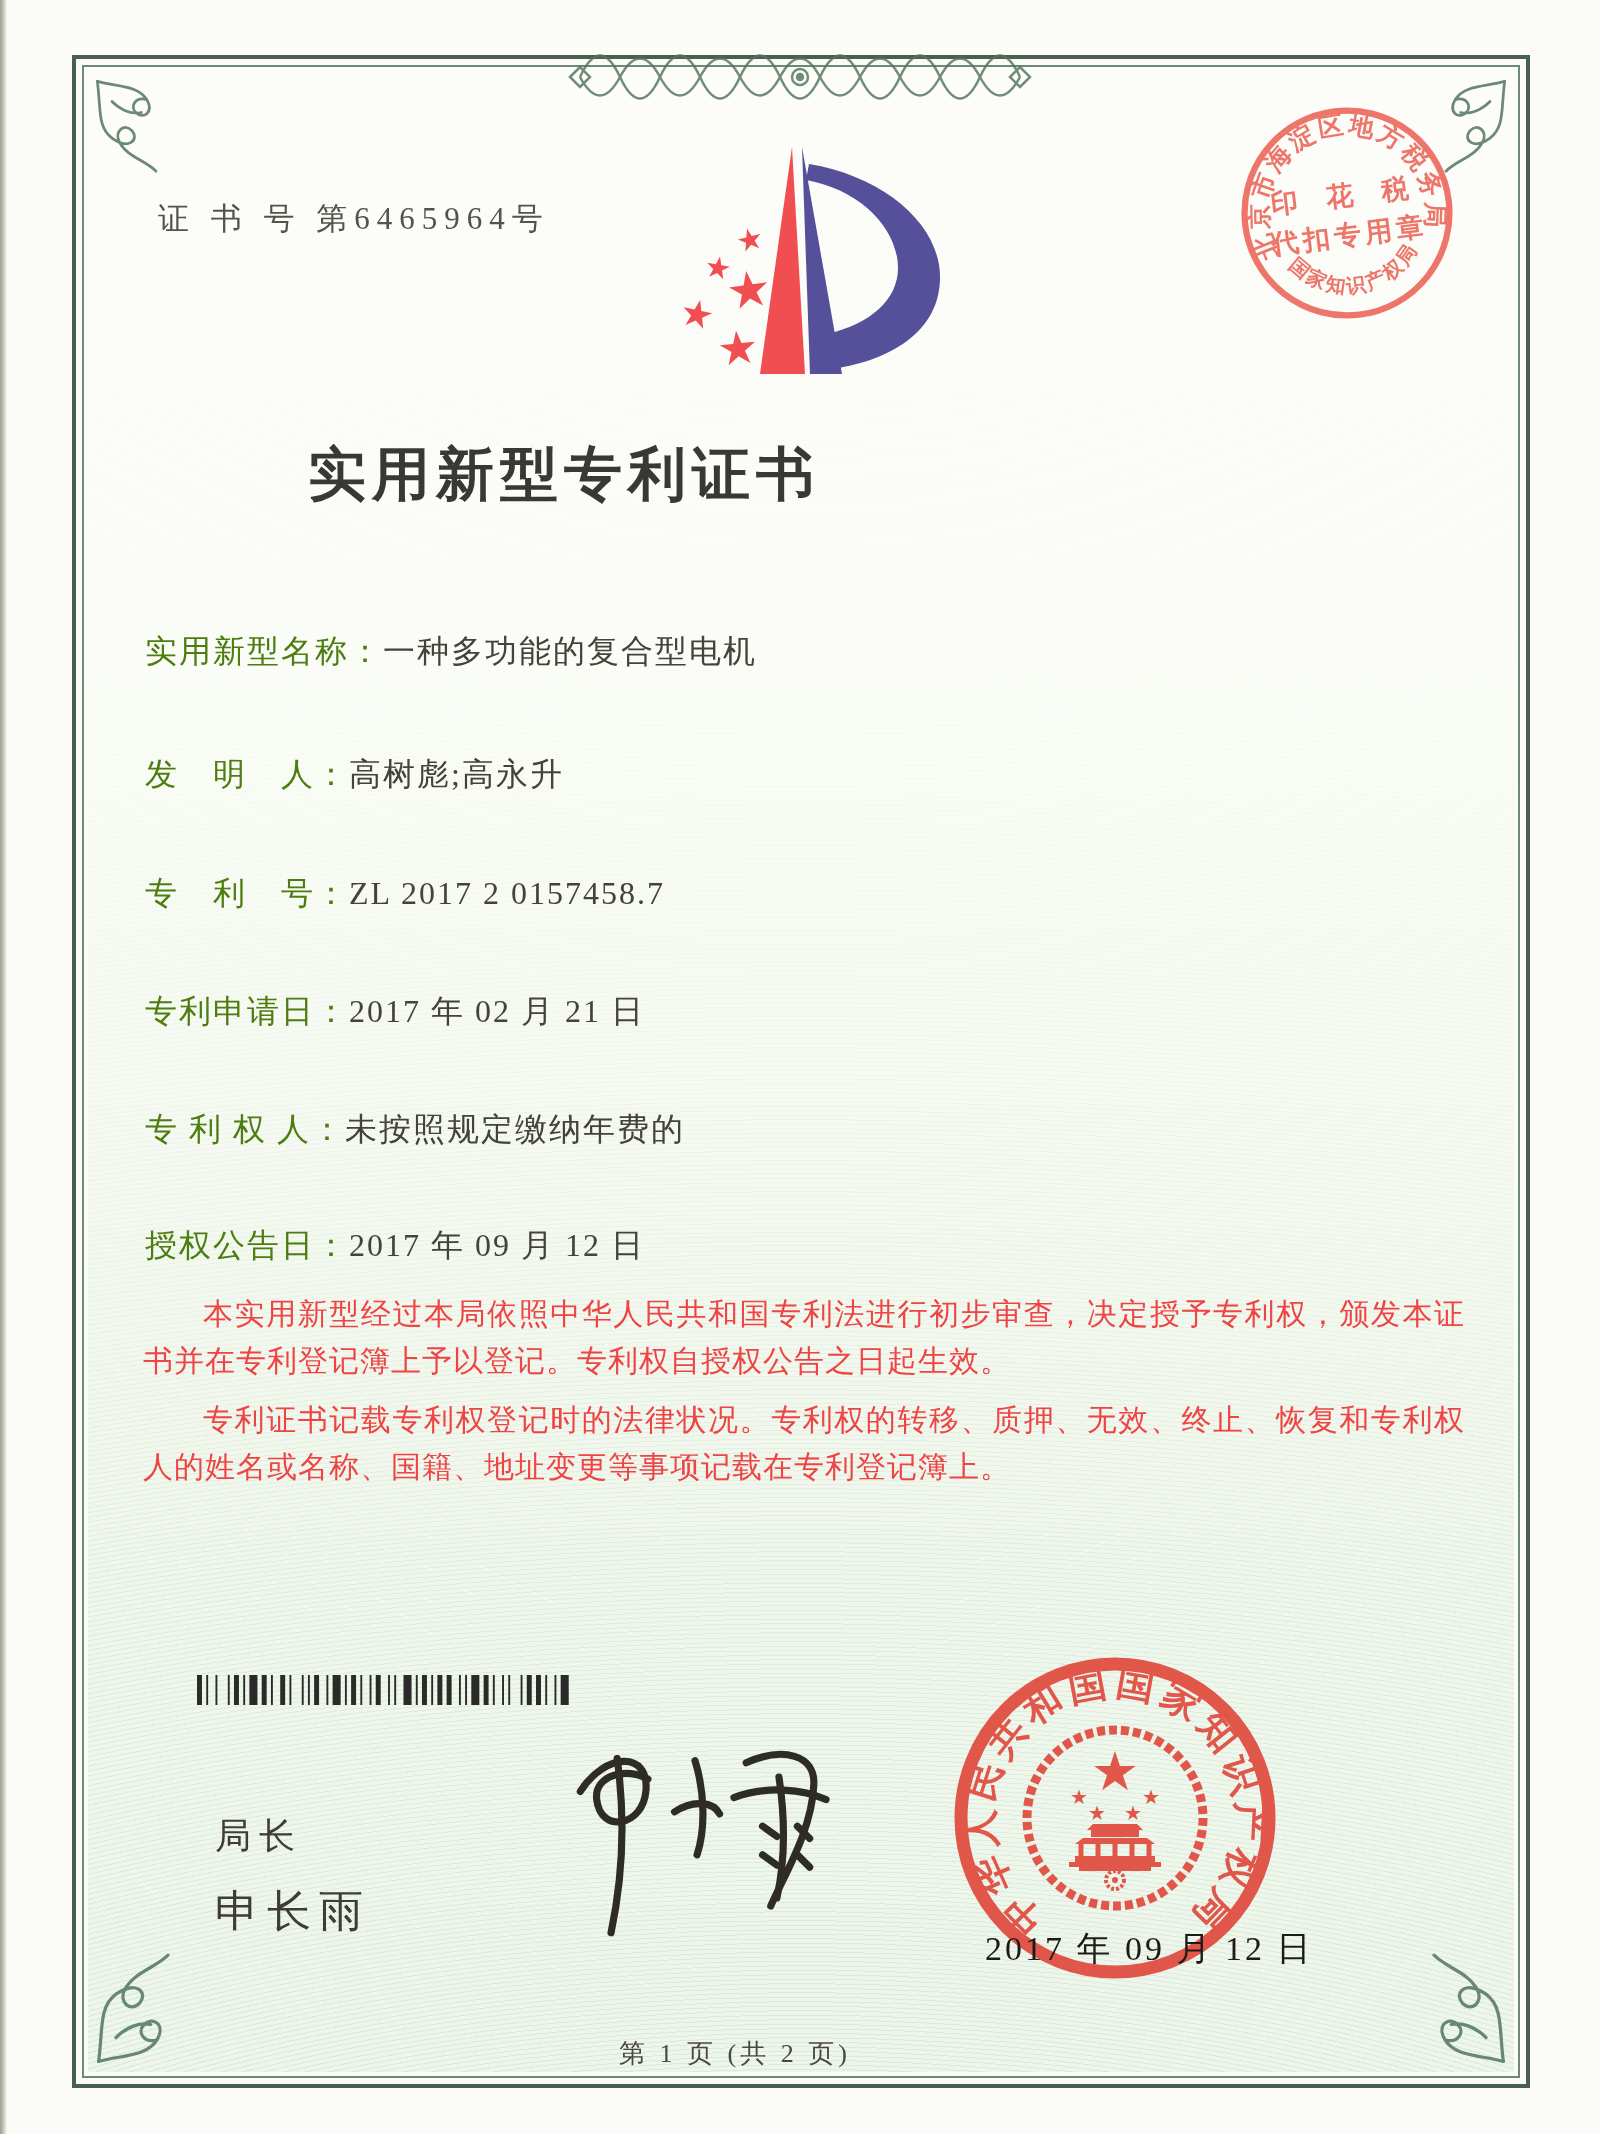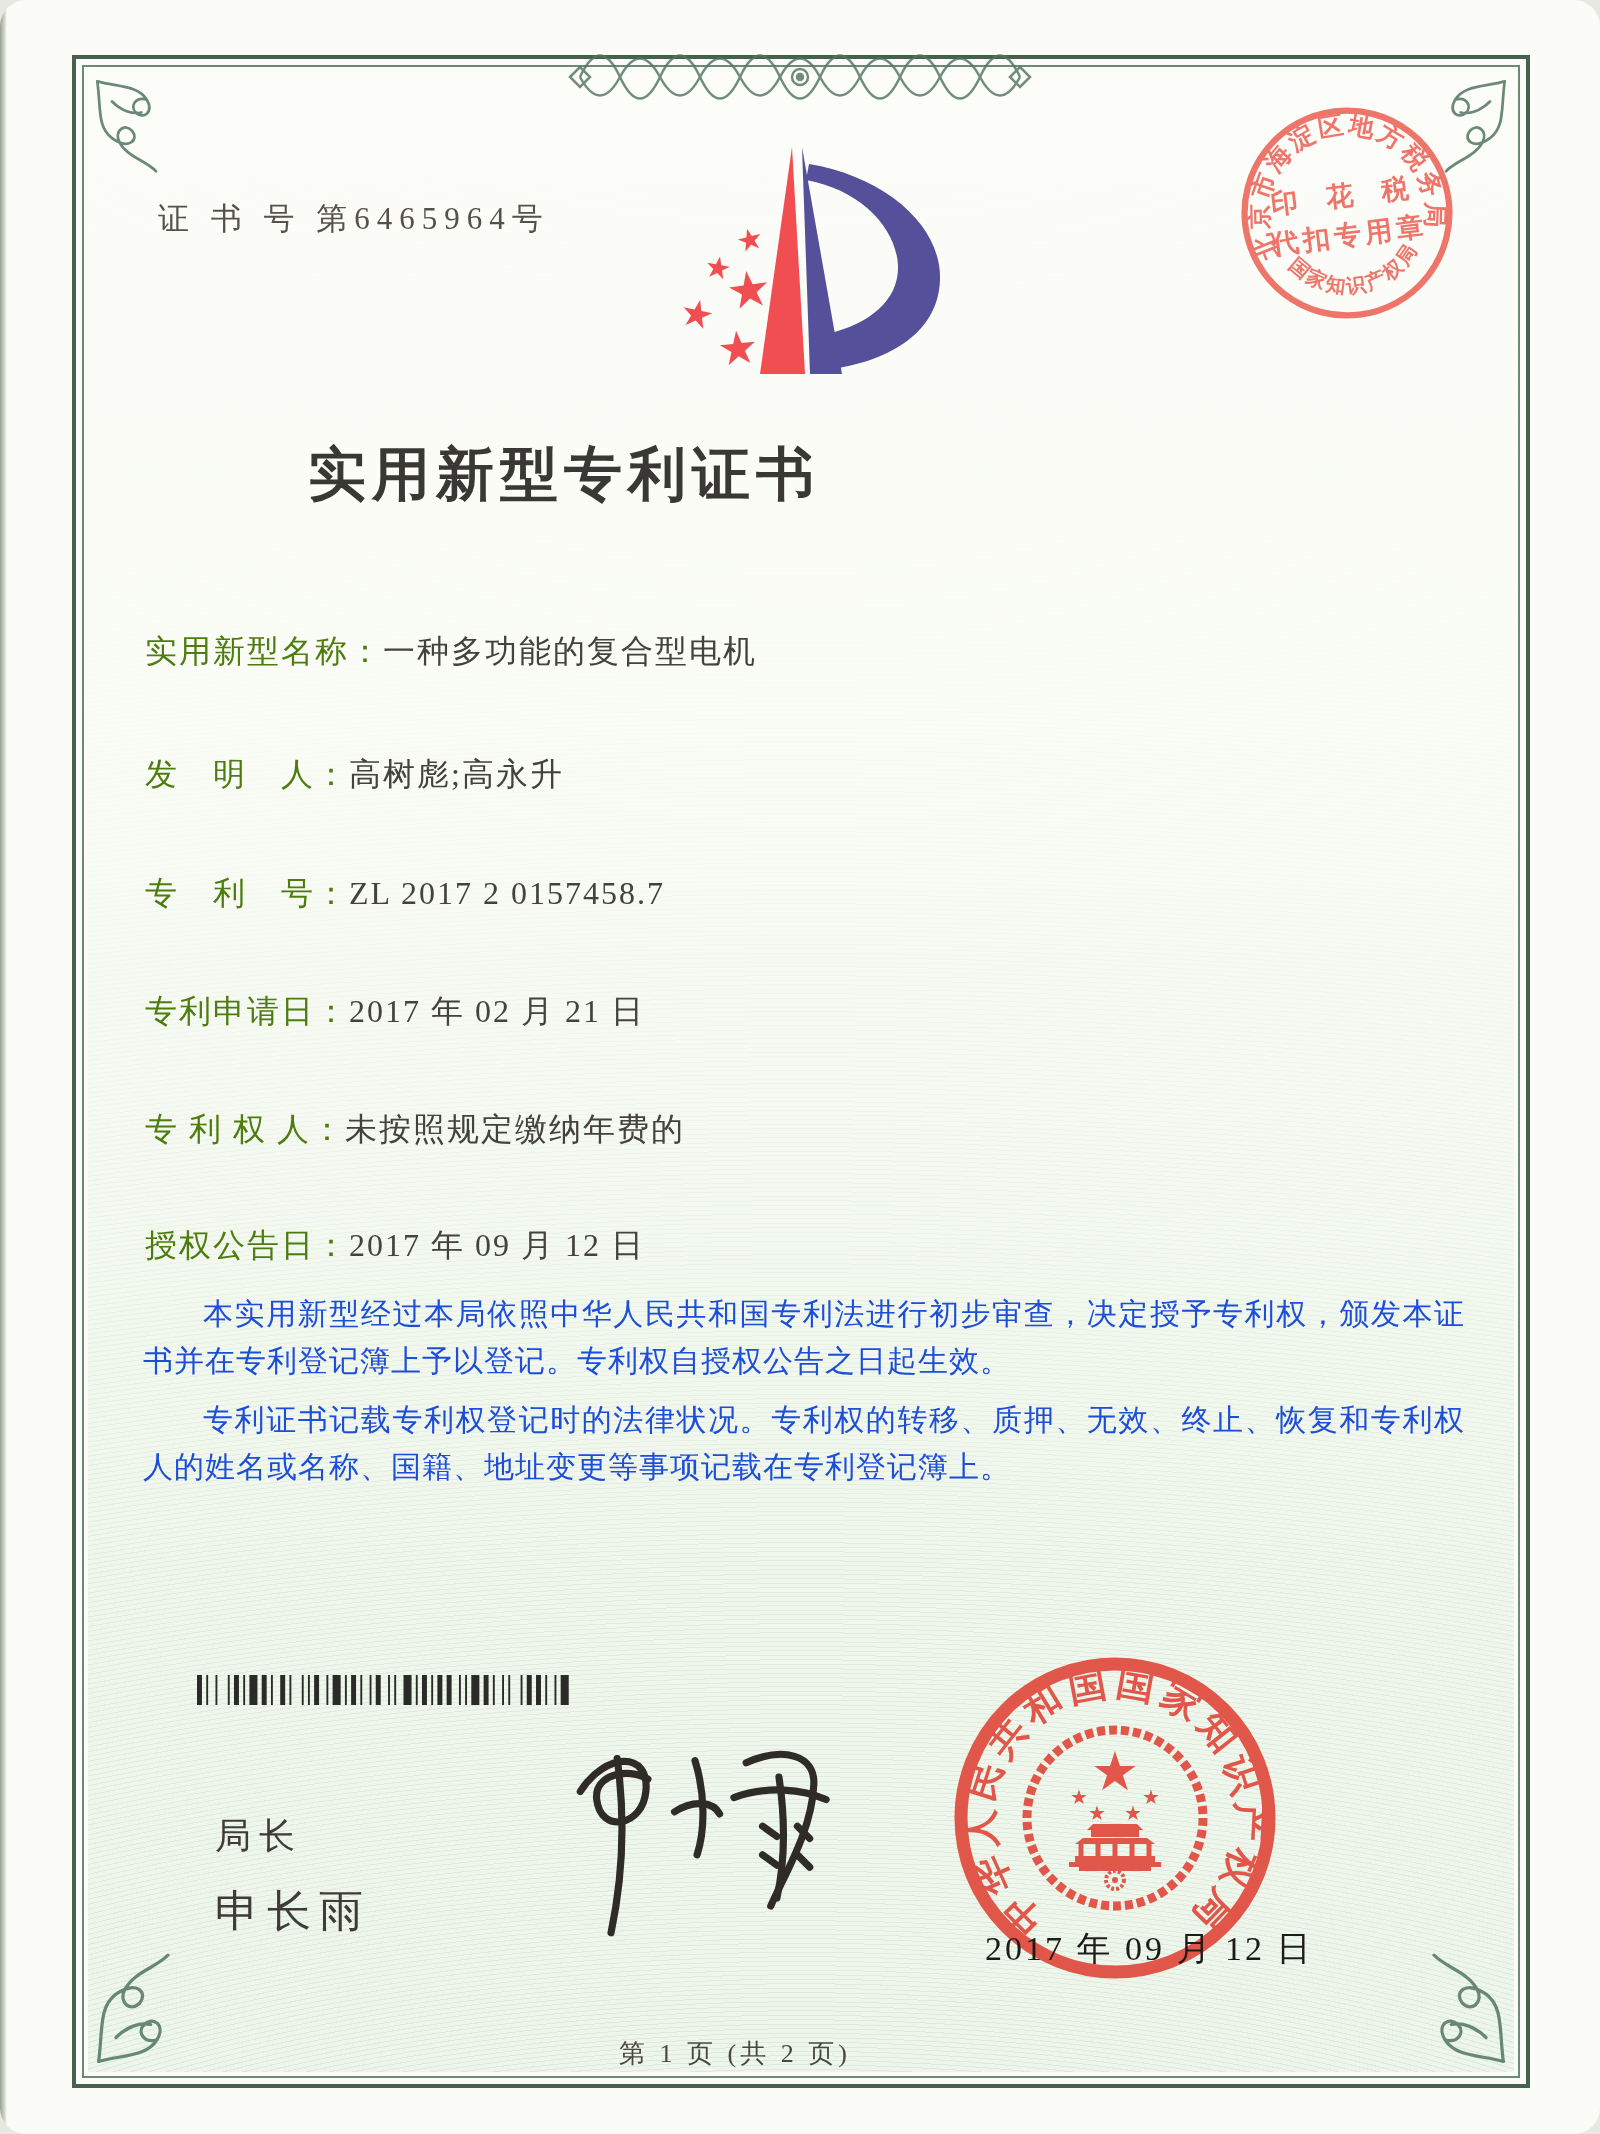--- a/index.html
+++ b/index.html
@@ -1,21 +1,20 @@
 <!DOCTYPE html>
 <html><head>
 <meta charset="utf-8">
 <style>
   html,body{margin:0;padding:0;background:#e8e8e2;}
   .page{
     position:relative; width:1600px; height:2134px; margin:0 auto;
     background:#fbfbf7; overflow:hidden;
     font-family:"Liberation Serif","DejaVu Serif",serif;
     color:#45423d;
-    border-radius:26px;
   }
   .scan-edge{position:absolute;left:0;top:0;bottom:0;width:7px;
     background:linear-gradient(90deg,#9aa093,#d8dcd0 70%,rgba(216,220,208,0));}
   
   .frame-outer{position:absolute;left:72px;top:55px;right:70px;bottom:46px;
     border:4px solid #48614f;}
   .frame-inner{position:absolute;left:82px;top:65px;right:80px;bottom:56px;
     border:2px solid #6d8a76;}
   
   .interior{position:absolute;left:88px;top:71px;right:86px;bottom:62px;
@@ -34,21 +33,21 @@
   .tax-stamp text{font-family:"Liberation Sans","DejaVu Sans",sans-serif;fill:#ec6a5f;font-weight:bold;}
   .title{position:absolute;left:308px;top:436px;font-size:58px;font-weight:600;
     letter-spacing:6px;color:#3a3834;}
   
   .row{position:absolute;left:145px;font-size:32px;letter-spacing:2px;color:#4a4741;white-space:nowrap;}
   .row .lab{color:#4d7c0f;}
   .row .val{color:#44423c;}
   
   .paras{position:absolute;left:143px;top:1290px;width:1322px;}
   .paras p{margin:0 0 12px 0;font-size:30px;line-height:47px;letter-spacing:1px;
-    text-align:justify;text-indent:2em;color:#1d4ed8;}
+    text-align:justify;text-indent:2em;color:#ef4444;}
   
   .barcode{position:absolute;left:197px;top:1674px;}
   .chief-title{position:absolute;left:215px;top:1812px;font-size:36px;letter-spacing:8px;color:#3f3c37;}
   .chief-name{position:absolute;left:215px;top:1882px;font-size:44px;letter-spacing:8px;color:#3f3c37;}
   .signature{position:absolute;left:545px;top:1732px;}
   .signature path{stroke:#2f2b26;stroke-width:7;fill:none;stroke-linecap:round;stroke-linejoin:round;}
   .office-seal{position:absolute;left:945px;top:1648px;opacity:.93;}
   .office-seal text{font-family:"Liberation Sans","DejaVu Sans",sans-serif;fill:#e14b3e;font-weight:bold;}
   .issue-date{position:absolute;left:985px;top:1926px;font-size:34px;letter-spacing:3px;color:#1d1b18;z-index:5;}
   .footer{position:absolute;left:0;right:130px;top:2036px;text-align:center;

